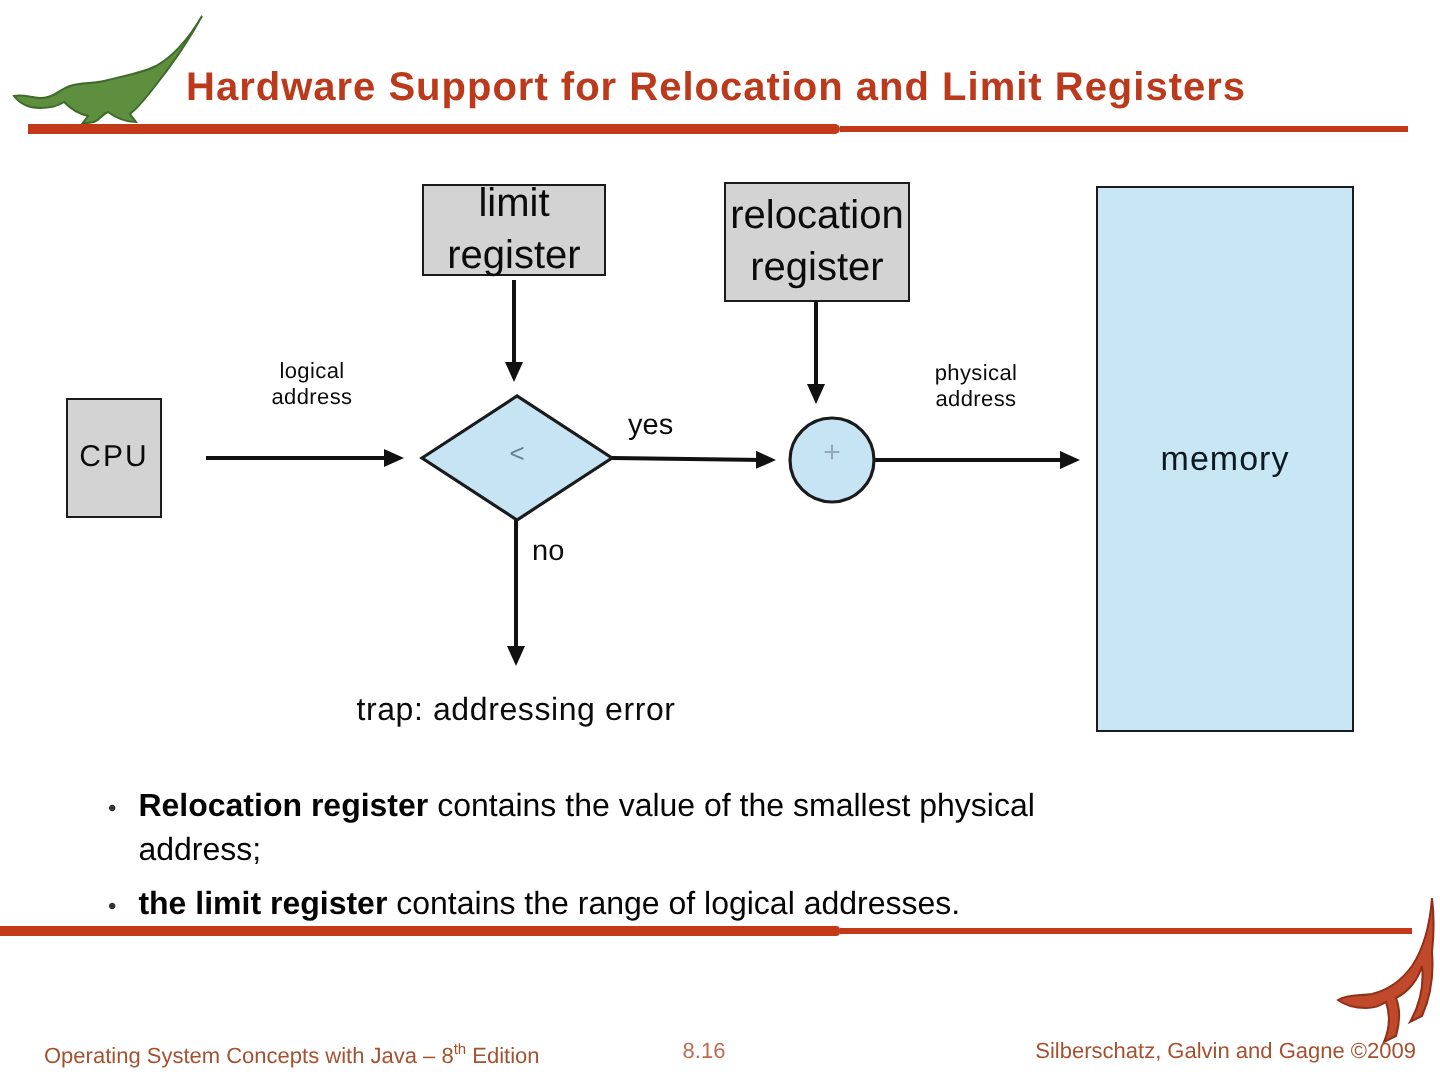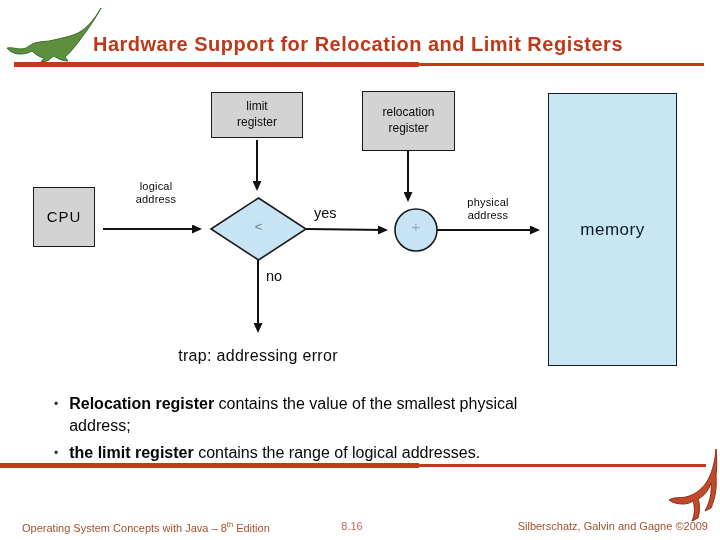--- a/index.html
+++ b/index.html
@@ -10,21 +10,21 @@
   .abs{position:absolute;}
   
   #title{
     left:93px;top:33px;font-size:20px;font-weight:bold;letter-spacing:0.5px;
     color:#BC3A1C;white-space:nowrap;
   }
   .rule{background:#C23A18;}
   
   .gbox{
     background:#D3D3D3;border:1.6px solid #1b1b1b;display:flex;align-items:center;
-    justify-content:center;text-align:center;font-size:12px;line-height:1.3;
+    justify-content:center;text-align:center;font-size:20px;line-height:1.3;
     white-space:pre-line;color:#0b0b0b;box-sizing:border-box;
   }
   .bluebox{
     background:#C9E6F5;border:1.6px solid #1b1b1b;display:flex;align-items:center;
     justify-content:center;font-size:17px;letter-spacing:0.5px;color:#0b1a22;
     box-sizing:border-box;
   }
   .dlabel{
     font-size:11px;line-height:1.2;text-align:center;white-space:pre-line;
     color:#0b0b0b;letter-spacing:0.2px;
@@ -77,26 +77,26 @@
       <line x1="258" y1="260" x2="258" y2="331" marker-end="url(#arr)"></line>
     </g>
     <polygon points="211,229 258.5,198 306,229 258.5,260" fill="#C6E4F4" stroke="#1b1b1b" stroke-width="1.6"></polygon>
     <circle cx="416" cy="230" r="21" fill="#C6E4F4" stroke="#1b1b1b" stroke-width="1.6"></circle>
   </svg>
 
   <div class="abs gbox" style="left:211px;top:92px;width:92px;height:46px">limit
 register</div>
   <div class="abs gbox" style="left:362px;top:91px;width:93px;height:60px">relocation
 register</div>
-  <div class="abs gbox" style="left:33px;top:187px;width:62px;height:60px;font-size:15px;letter-spacing:1px">CPU</div>
+  <div class="abs gbox" style="left:33px;top:199px;width:48px;height:60px;font-size:15px;letter-spacing:1px">CPU</div>
   <div class="abs bluebox" style="left:548px;top:93px;width:129px;height:273px">memory</div>
 
   <div class="abs dlabel" style="left:108px;top:180px;width:96px">logical
 address</div>
-  <div class="abs dlabel" style="left:440px;top:196px;width:96px">physical
+  <div class="abs dlabel" style="left:440px;top:181px;width:96px">physical
 address</div>
   <div class="abs branch" style="left:314px;top:205px">yes</div>
   <div class="abs branch" style="left:266px;top:268px">no</div>
   <div class="abs" id="lt-symbol">&lt;</div>
   <div class="abs" id="plus-symbol">+</div>
   <div class="abs" id="trap-label">trap: addressing error</div>
 
   <div class="abs" id="bullets">
     <div class="bullet">
       <span class="dot">•</span>

